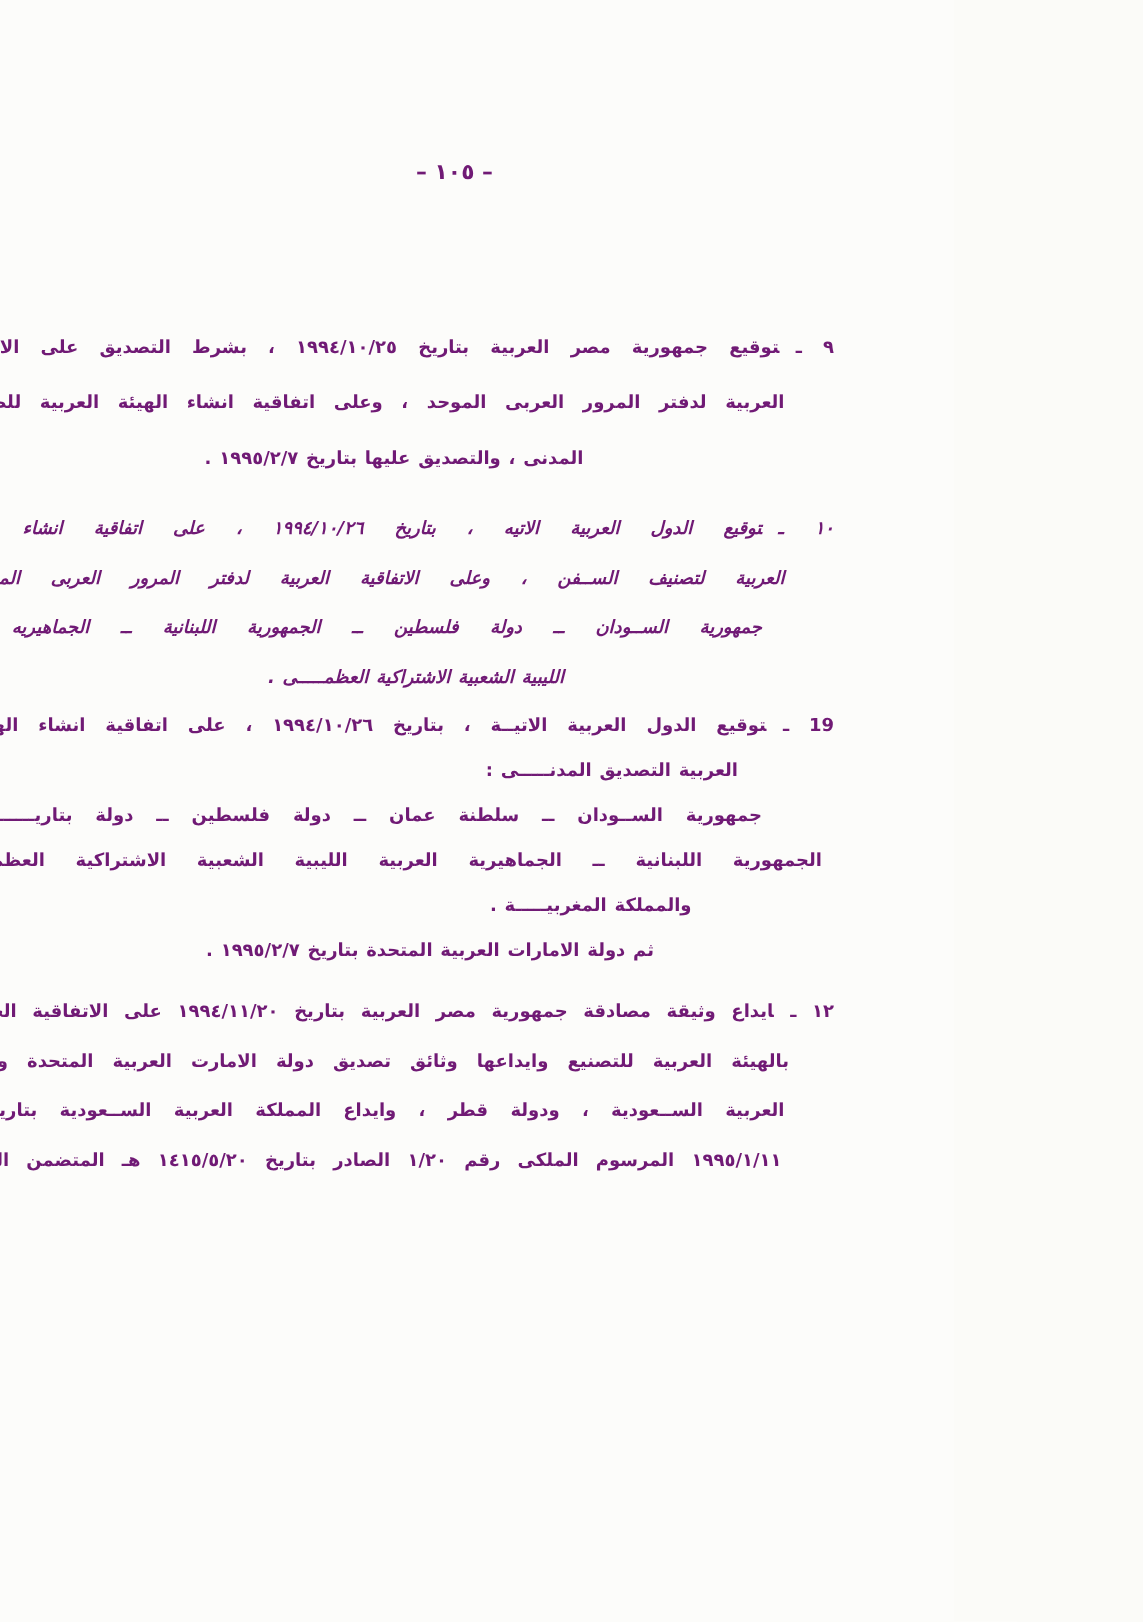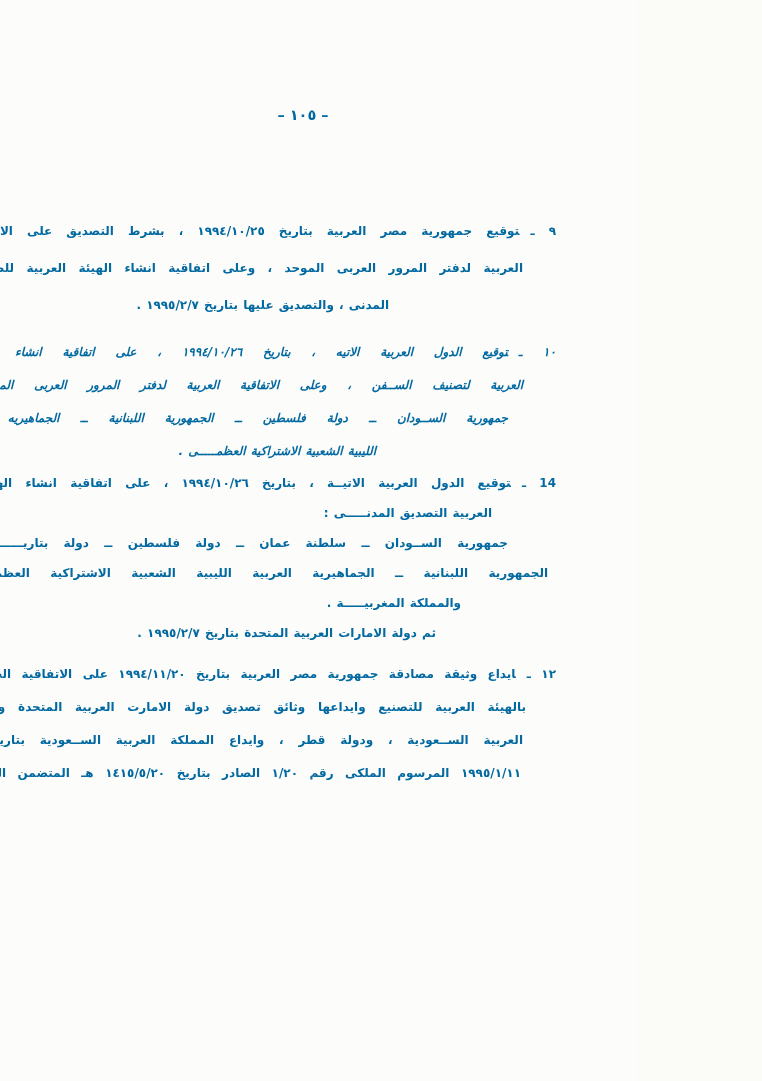--- a/index.html
+++ b/index.html
@@ -6,21 +6,21 @@
   body {
     width: 762px; height: 1081px;
     background: #fbfbf8;
     overflow: hidden;
     font-family: "DejaVu Sans", sans-serif;
   }
   .page {
     position: relative;
     width: 636px; height: 1081px;
     direction: rtl;
-    color: #0369a1;
+    color: #701a75;
     background: #fcfcfa;
   }
   .page-number {
     position: absolute;
     top: 107px; right: 0;
     width: 762px;
     box-sizing: border-box;
     padding-left: 96px;           
     text-align: center;
     font-size: 14.5px;
@@ -56,21 +56,21 @@
         <div class="line justify" style="padding-right: 33px;">العربية لدفتر المرور العربى الموحد ، وعلى اتفاقية انشاء الهيئة العربية للطـــيران</div>
         <div class="line nowrap" style="padding-right: 167px;">المدنى ، والتصديق عليها بتاريخ ١٩٩٥/٢/٧ .</div>
       </div>
       <div class="item" style="line-height: 33px; margin-top: 12px; font-style: italic;">
         <div class="line justify" style="padding-right: 0px;"><span class="num">١٠ ـ</span><span>توقيع الدول العربية الاتيه ، بتاريخ ١٩٩٤/١٠/٢٦ ، على اتفاقية انشاء الهيئــــة</span></div>
         <div class="line justify" style="padding-right: 33px;">العربية لتصنيف الســفن ، وعلى الاتفاقية العربية لدفتر المرور العربى الموحد :</div>
         <div class="line justify" style="padding-right: 48px; text-align: center;">جمهورية الســودان ــ دولة فلسطين ــ الجمهورية اللبنانية ــ الجماهيريه العربية</div>
         <div class="line nowrap" style="padding-right: 180px;">الليبية الشعبية الاشتراكية العظمـــــى .</div>
       </div>
       <div class="item" style="line-height: 30px; margin-top: 0px;">
-        <div class="line justify" style="padding-right: 0px;"><span class="num">14 ـ</span><span>توقيع الدول العربية الاتيــة ، بتاريخ ١٩٩٤/١٠/٢٦ ، على اتفاقية انشاء الهيئــــــة</span></div>
+        <div class="line justify" style="padding-right: 0px;"><span class="num">19 ـ</span><span>توقيع الدول العربية الاتيــة ، بتاريخ ١٩٩٤/١٠/٢٦ ، على اتفاقية انشاء الهيئــــــة</span></div>
         <div class="line nowrap" style="padding-right: 64px;">العربية التصديق المدنـــــى :</div>
         <div class="line justify" style="padding-right: 48px;">جمهورية الســودان ــ سلطنة عمان ــ دولة فلسطين ــ دولة بتاريـــــــــخ ــ</div>
         <div class="line justify" style="padding-right: 8px;">الجمهورية اللبنانية ــ الجماهيرية العربية الليبية الشعبية الاشتراكية العظمى ــ</div>
         <div class="line nowrap" style="padding-right: 95px;">والمملكة المغربيـــــة .</div>
         <div class="line nowrap" style="padding-right: 120px;">ثم دولة الامارات العربية المتحدة بتاريخ ١٩٩٥/٢/٧ .</div>
       </div>
       <div class="item" style="line-height: 33px; margin-top: 10px;">
         <div class="line justify" style="padding-right: 0px;"><span class="num">١٢ ـ</span><span>ايداع وثيقة مصادقة جمهورية مصر العربية بتاريخ ١٩٩٤/١١/٢٠ على الاتفاقية الخاصــــة</span></div>
         <div class="line justify" style="padding-right: 30px;">بالهيئة العربية للتصنيع وايداعها وثائق تصديق دولة الامارت العربية المتحدة والمملكة</div>
         <div class="line justify" style="padding-right: 33px;">العربية الســعودية ، ودولة قطر ، وايداع المملكة العربية الســعودية بتاريـــــــــخ</div>

